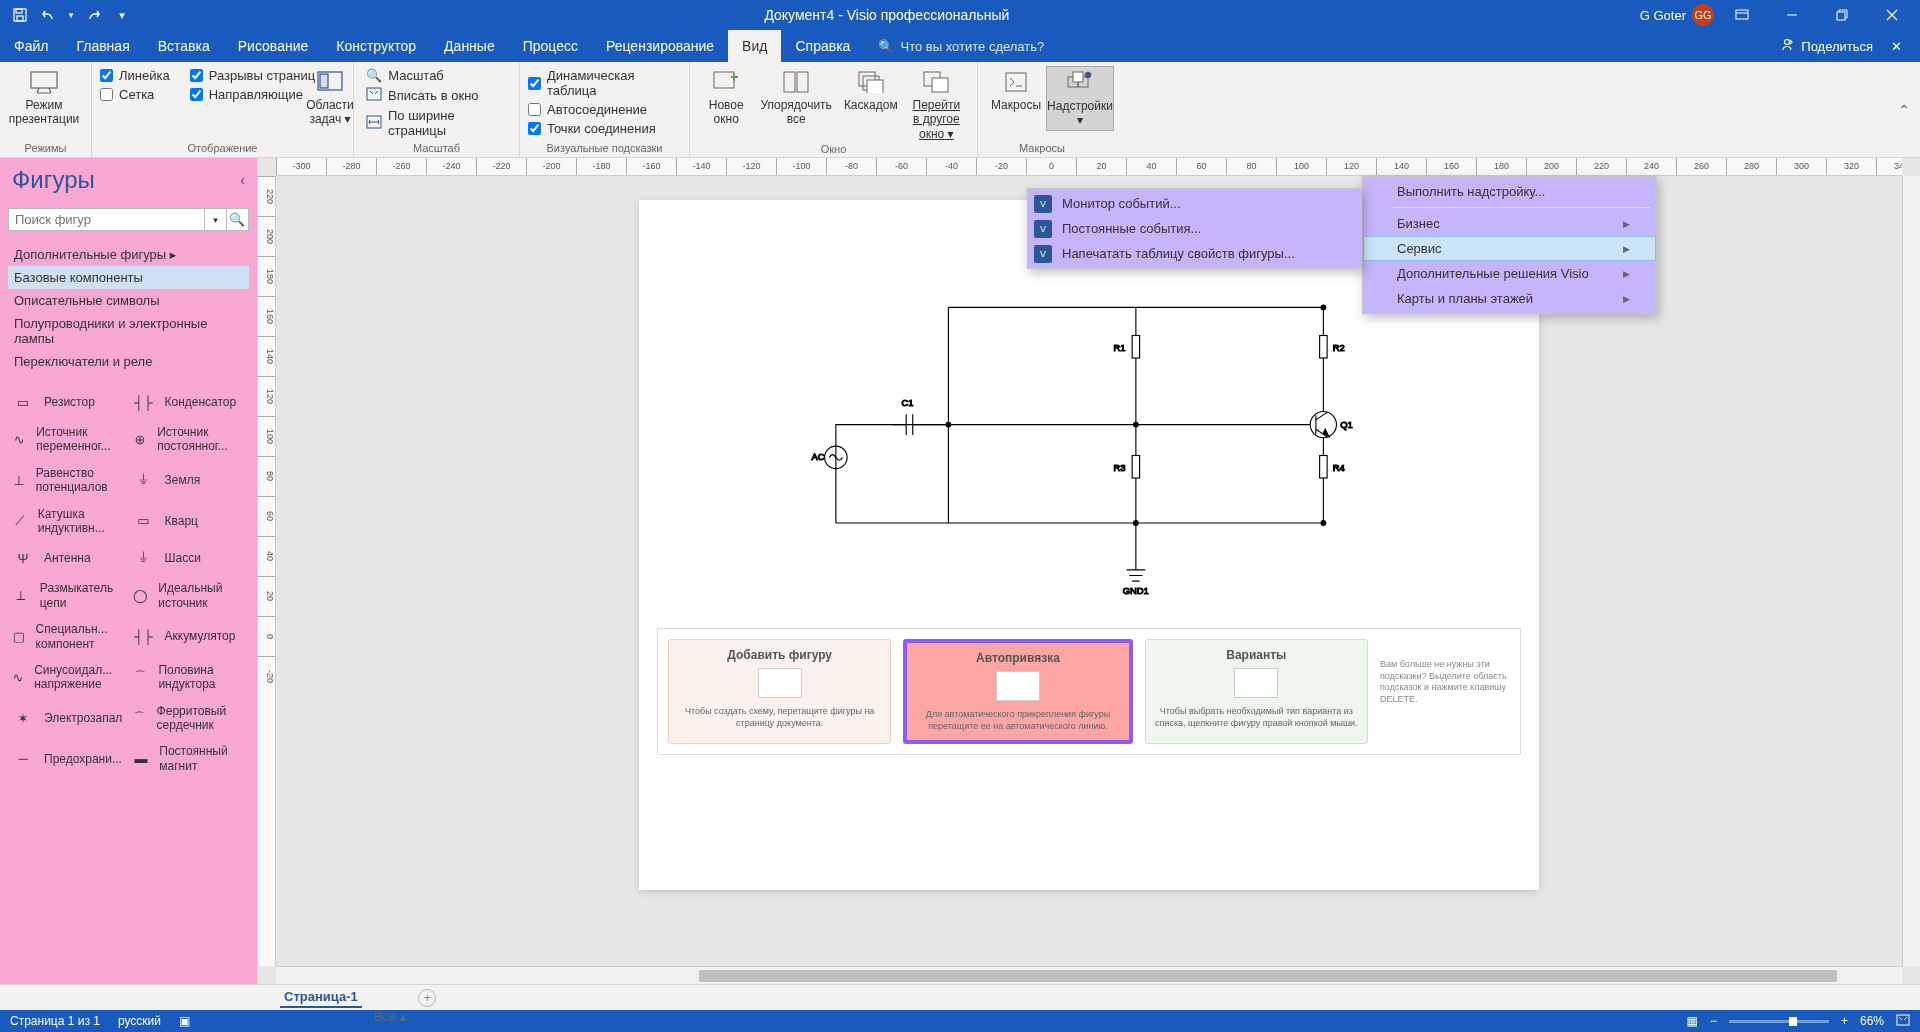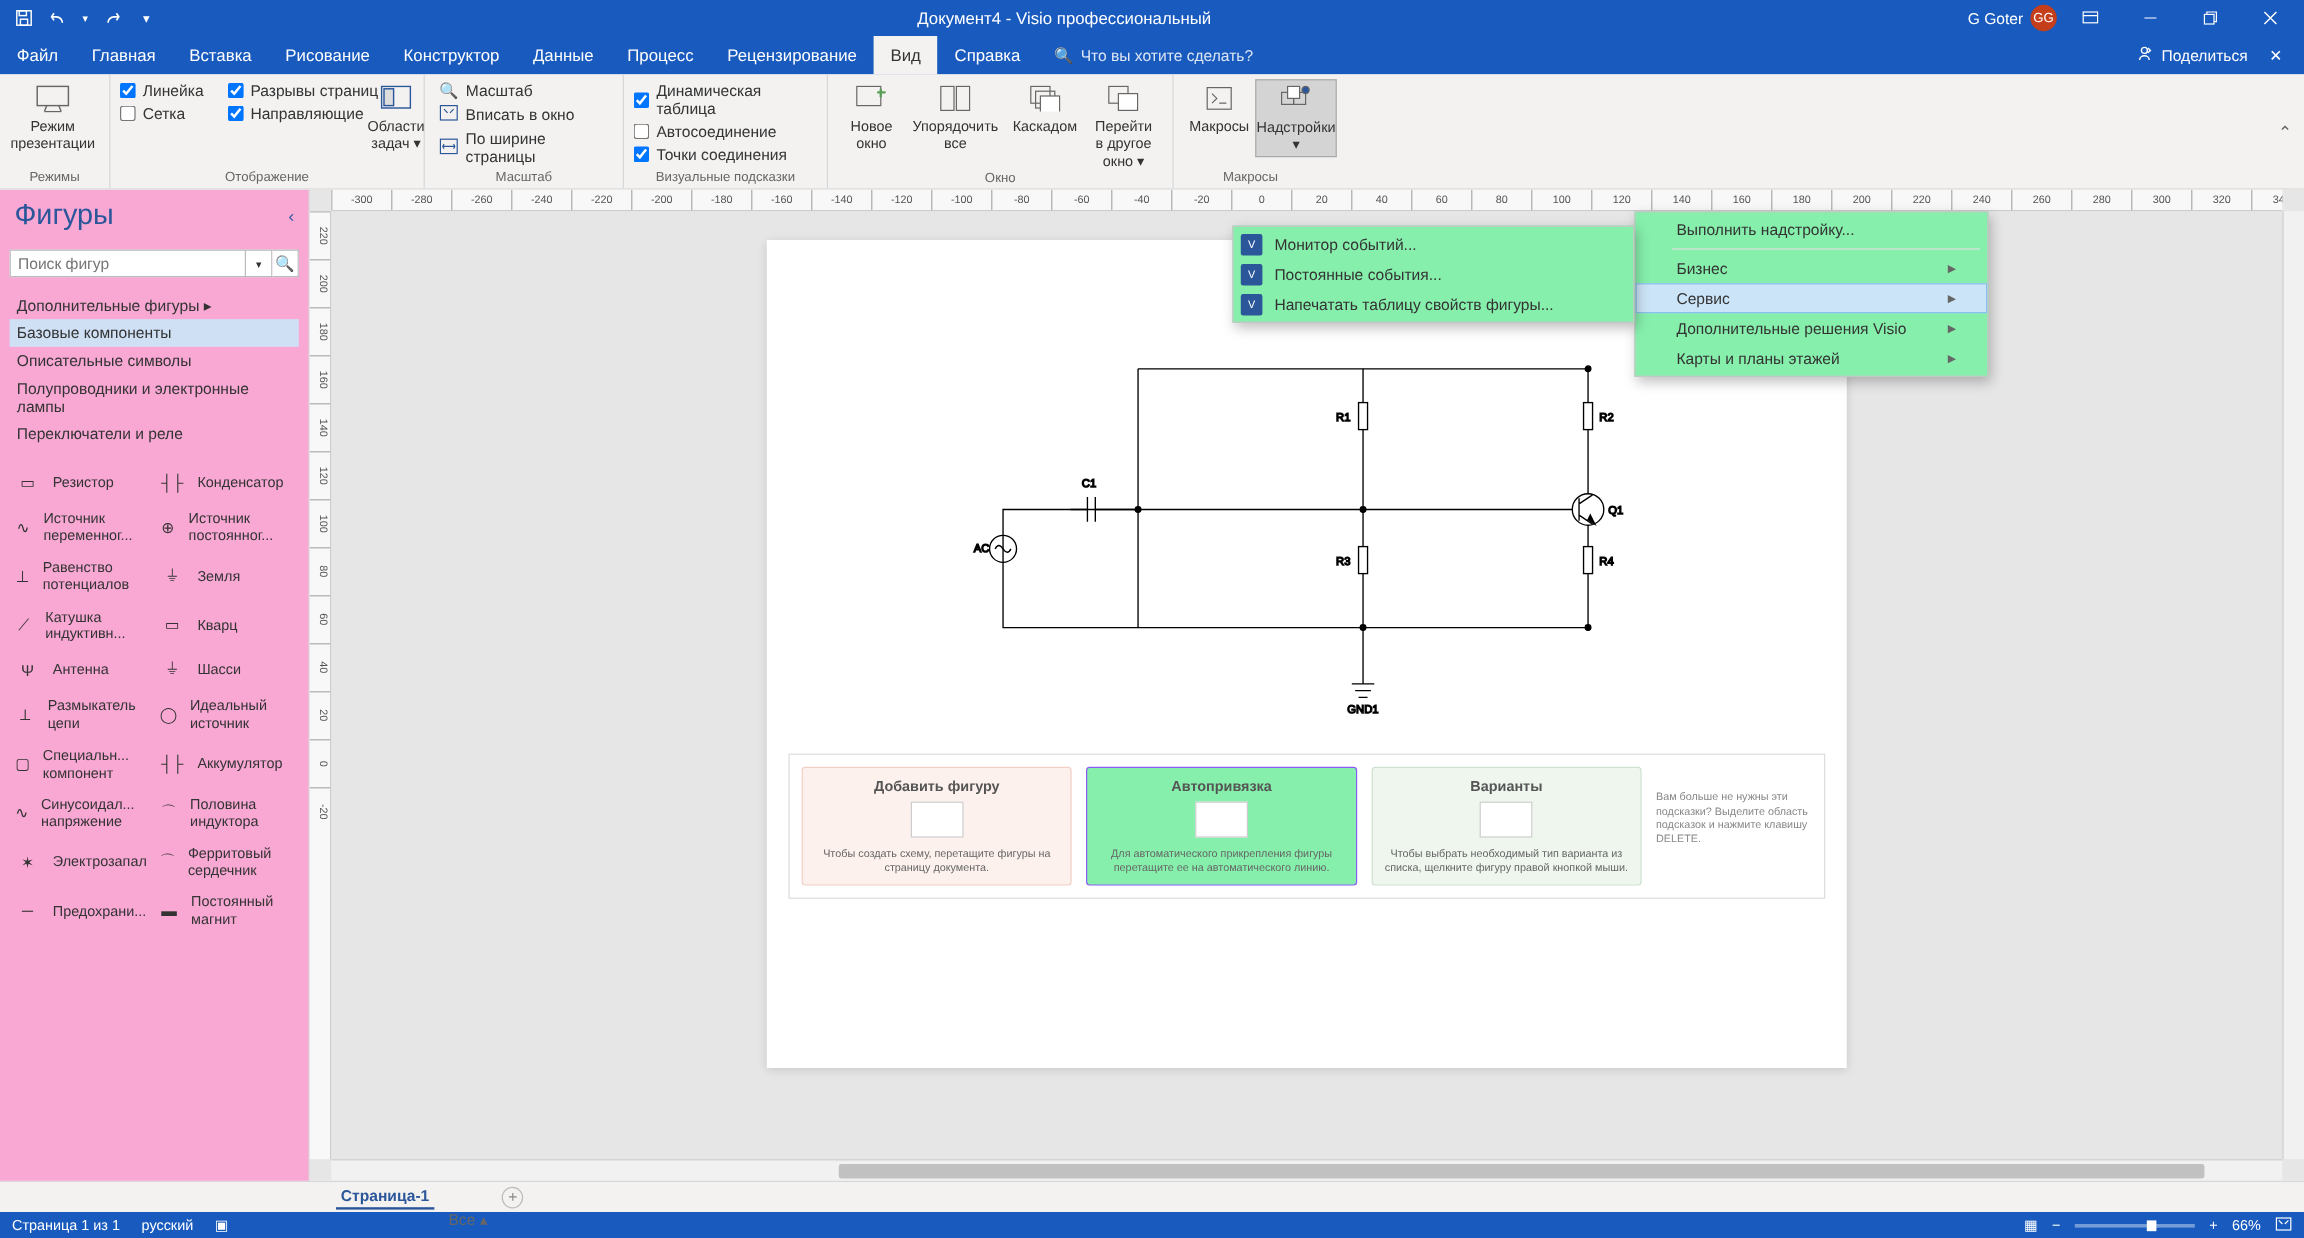--- a/index.html
+++ b/index.html
@@ -49,42 +49,42 @@
 .hruler span { flex: 0 0 50px; text-align: center; border-left: 1px solid #aaa; height: 100%; padding-top: 3px; }
 .vruler { position: absolute; left: 0; top: 18px; bottom: 18px; width: 18px; background: #f8f8f8; border-right: 1px solid #ccc; font-size: 9px; color: #555; display: flex; flex-direction: column; overflow: hidden; }
 .vruler span { flex: 0 0 40px; writing-mode: vertical-rl; text-align: center; border-top: 1px solid #aaa; }
 .paper-wrap { position: absolute; top: 18px; left: 18px; right: 18px; bottom: 18px; overflow: auto; }
 .paper { width: 900px; height: 690px; background: #fff; margin: 24px auto; box-shadow: 0 2px 8px rgba(0,0,0,0.15); padding: 18px; position: relative; }
 .schematic { position: relative; width: 620px; height: 300px; margin: 80px auto 30px; }
 .schematic svg { width: 100%; height: 100%; }
 .tip-row { display: flex; gap: 12px; margin-top: 30px; border: 1px solid #ddd; padding: 10px; }
 .tip-card { flex: 1; border-radius: 3px; padding: 8px; text-align: center; }
 .tip-card.red { background: #fdf1ed; border: 1px solid #f0cfc4; }
-.tip-card.gray { background: #86efac; border: 1px solid #8b5cf6; }
+.tip-card.gray { background: #fca5a5; border: 4px solid #8b5cf6; }
 .tip-card.green { background: #eef6ee; border: 1px solid #cfe2cf; }
 .tip-title { font-size: 12px; font-weight: 600; color: #555; margin-bottom: 6px; }
 .tip-img { width: 44px; height: 30px; background: #fff; border: 1px solid #ccc; margin: 4px auto 8px; }
 .tip-text { font-size: 9px; color: #666; line-height: 1.3; }
 .tip-side { width: 130px; font-size: 9px; color: #888; text-align: left; padding-top: 20px; line-height: 1.3; }
 
 .hscroll { position: absolute; bottom: 0; left: 18px; right: 18px; height: 18px; background: #f1f1f1; border-top: 1px solid #ccc; display: flex; align-items: center; }
 .hscroll-thumb { height: 12px; background: #c1c1c1; width: 70%; margin-left: 26%; border-radius: 2px; }
 .vscroll { position: absolute; right: 0; top: 18px; bottom: 18px; width: 18px; background: #f1f1f1; border-left: 1px solid #ccc; }
 
 .page-tabs { height: 26px; background: #f3f2f1; border-top: 1px solid #d7d7d7; display: flex; align-items: center; padding-left: 280px; gap: 12px; font-size: 13px; }
 .ptab { color: #2b579a; font-weight: 600; border-bottom: 2px solid #2b579a; padding: 2px 4px; }
 .ptab-all { color: #666; cursor: pointer; margin-top: 38px; }
 .ptab-add { width: 18px; height: 18px; border: 1px solid #bbb; border-radius: 50%; display: flex; align-items: center; justify-content: center; cursor: pointer; color: #888; }
 
 .statusbar { height: 22px; background: #185abd; color: #fff; display: flex; align-items: center; font-size: 12px; padding: 0 10px; gap: 18px; }
 .statusbar .right { margin-left: auto; display: flex; align-items: center; gap: 12px; }
 .zoom-track { width: 100px; height: 3px; background: rgba(255,255,255,0.4); position: relative; }
 .zoom-thumb { position: absolute; top: -3px; left: 60%; width: 8px; height: 9px; background: #fff; }
 
-.context-menu { position: absolute; background: #86efac; border: 1px solid #c6c6c6; box-shadow: 2px 4px 10px rgba(0,0,0,0.25); z-index: 100; padding: 2px 0; font-size: 13px; }
+.context-menu { position: absolute; background: #c4b5fd; border: 1px solid #c6c6c6; box-shadow: 2px 4px 10px rgba(0,0,0,0.25); z-index: 100; padding: 2px 0; font-size: 13px; }
 .cm1 { left: 1027px; top: 188px; width: 335px; }
 .cm2 { left: 1362px; top: 176px; width: 295px; }
 .cm-item { padding: 5px 26px 5px 34px; cursor: pointer; position: relative; display: flex; align-items: center; justify-content: space-between; }
 .cm-item:hover, .cm-item.hover { background: #cce4f7; border: 1px solid #8bbef0; padding: 4px 25px 4px 33px; }
 .cm-icon { position: absolute; left: 6px; width: 18px; height: 18px; background: #2b579a; color: #fff; font-size: 9px; display: flex; align-items: center; justify-content: center; border-radius: 2px; }
 .cm-arrow { color: #666; font-size: 9px; }
 .cm-sep { height: 1px; background: #e0e0e0; margin: 3px 6px 3px 30px; }
 </style>
 </head>
 <body>
@@ -278,21 +278,21 @@
       <div class="rbig">
           <div class="rbig-icon">
             <svg width="26" height="22" fill="none" stroke="#666">
               <rect x="1" y="1" width="16" height="14"></rect>
               <rect x="5" y="5" width="16" height="14"></rect>
               <rect x="9" y="9" width="16" height="14" fill="#fff"></rect>
             </svg>
           </div>
           <div class="rbig-label">Каскадом</div>
         </div>
-      <div class="rbig" style="width:84px;">
+      <div class="rbig" style="width:84px;text-decoration:underline;">
           <div class="rbig-icon">
             <svg width="26" height="22" fill="none" stroke="#666">
               <rect x="1" y="1" width="16" height="14"></rect>
               <rect x="9" y="7" width="16" height="14" fill="#fff"></rect>
             </svg>
           </div>
           <div class="rbig-label"><span>Перейти в другое окно</span> ▾</div>
         </div>
     </div>
     <div class="rgroup-label">Окно</div>

